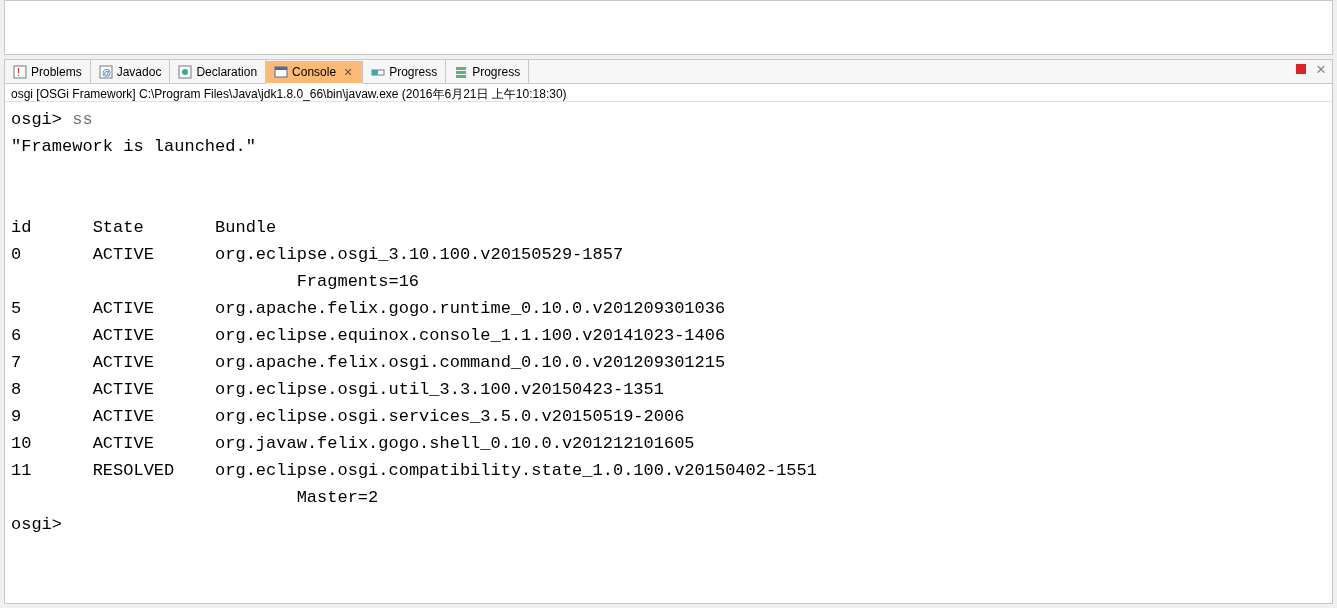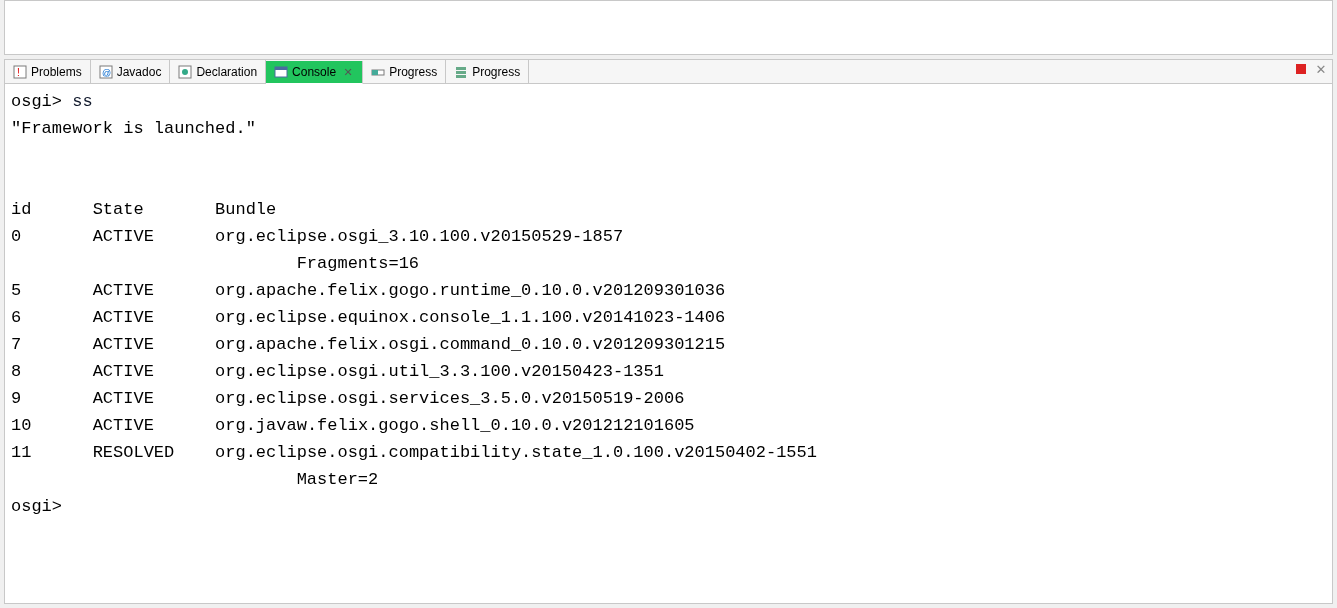--- a/index.html
+++ b/index.html
@@ -40,21 +40,21 @@
     gap: 4px;
     padding: 0 8px;
     height: 23px;
     border-right: 1px solid #c8c8c8;
     background: #f6f6f6;
     cursor: pointer;
     white-space: nowrap;
     font-size: 12px;
   }
   .tab.active {
-    background: #22c55e;
+    background: #fdba74;
     border-bottom: 1px solid #fff;
     position: relative;
     top: 1px;
   }
   .tab .ticon {
     width: 14px;
     height: 14px;
     display: inline-flex;
     align-items: center;
     justify-content: center;
@@ -96,21 +96,21 @@
     flex: 1;
     padding: 4px 6px;
     font-family: "Consolas","Courier New", monospace;
     font-size: 17px;
     line-height: 27px;
     white-space: pre;
     overflow: auto;
     color: #000;
     background:#fff;
   }
-  .cmd { color: #0f172a; }
+  .cmd { color: #737373; }
 </style>
 </head>
 <body>
 
 <div class="top-area"></div>
 
 <div class="panel">
 
   <div class="tabbar">
     <div class="tab">
@@ -173,20 +173,21 @@
     <div class="tab-actions">
       <span>
         <svg width="12" height="12">
             <rect x="1" y="1" width="10" height="10" fill="#d22"></rect>
           </svg>
       </span>
       <span style="color:#888;font-size:13px">✕</span>
     </div>
   </div>
 
+  <div class="breadcrumb">osgi [OSGi Framework] C:\Program Files\Java\jdk1.8.0_66\bin\javaw.exe (2016年6月21日 上午10:18:30)</div>
 
   <div class="console"><span>osgi&gt;</span> <span class="cmd">ss</span>
 <span>"Framework is launched."</span>
 
 
 <span>id</span>      <span>State</span>       <span>Bundle</span>
 <span>0</span>       <span>ACTIVE</span>      <span>org.eclipse.osgi_3.10.100.v20150529-1857</span>
                             <span>Fragments=16</span>
 <span>5</span>       <span>ACTIVE</span>      <span>org.apache.felix.gogo.runtime_0.10.0.v201209301036</span>
 <span>6</span>       <span>ACTIVE</span>      <span>org.eclipse.equinox.console_1.1.100.v20141023-1406</span>

